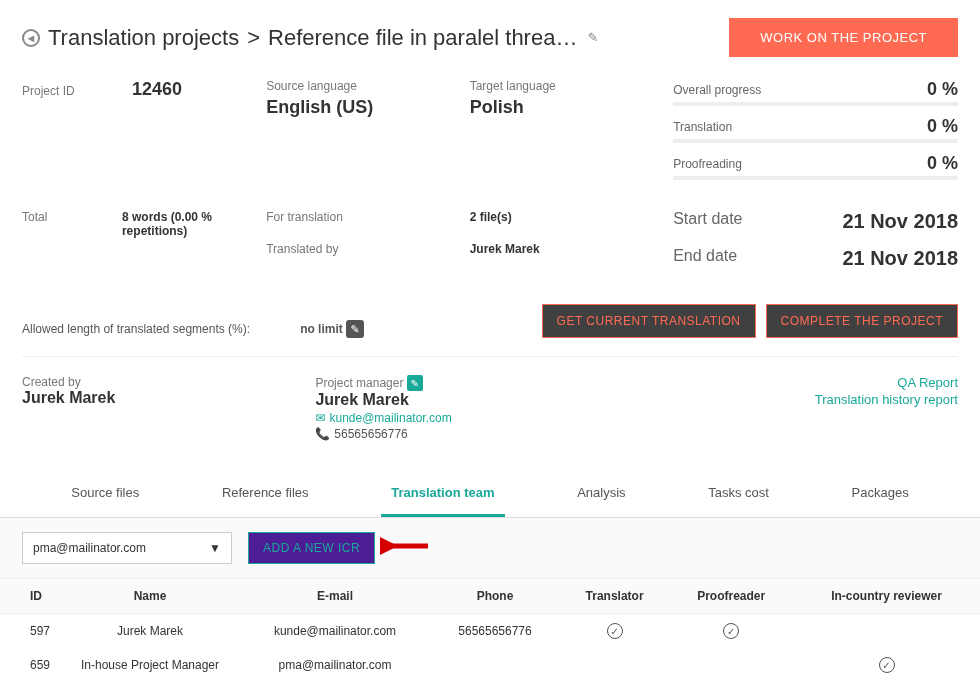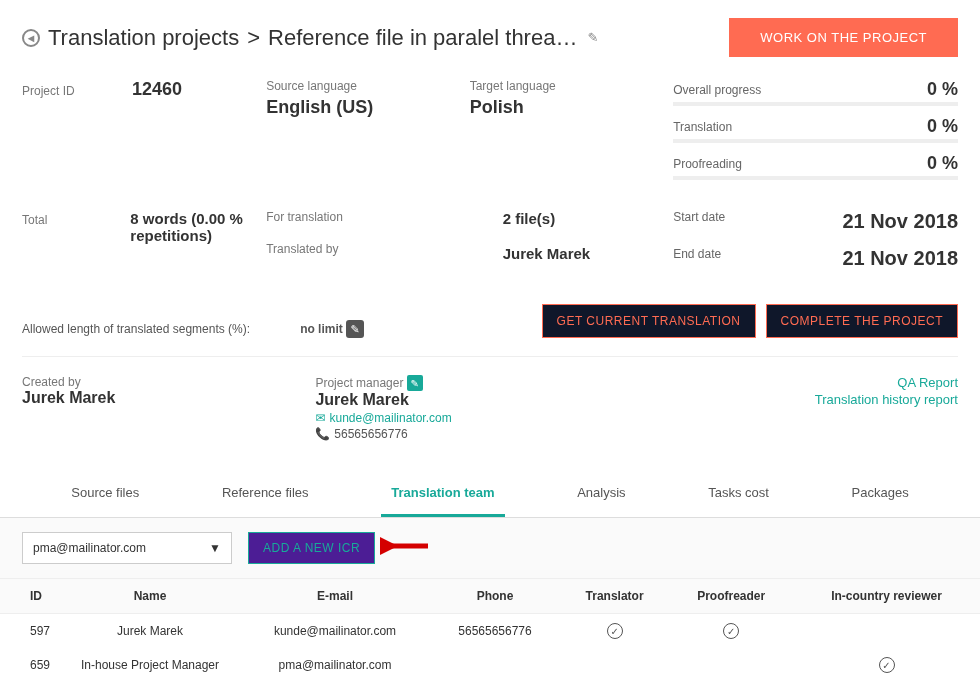--- a/index.html
+++ b/index.html
@@ -12,33 +12,33 @@
 .breadcrumb .edit-tiny { font-size: 13px; color: #888; margin-left: 2px; }
 .btn-primary { background: #ff6b52; color: #fff; border: none; padding: 12px 31px; font-size: 13px; letter-spacing: 0.5px; cursor: pointer; }
 .info-grid { display: flex; }
 .col { flex: 1; }
 .col-left { flex: 1.2; }
 .col-right { flex: 1.4; }
 .label-sm { font-size: 12px; color: #777; margin-bottom: 4px; }
 .value-lg { font-size: 18px; font-weight: bold; color: #333; }
 .kv-row { display: flex; align-items: baseline; margin-bottom: 6px; }
 .kv-row .k { font-size: 12px; color: #777; width: 110px; }
-.kv-row .v { font-size: 15px; font-weight: bold; margin-left: 33px; }
+.kv-row .v { font-size: 12px; font-weight: bold; }
 .progress-row { display: flex; justify-content: space-between; align-items: center; margin-bottom: 2px; }
 .progress-row .plabel { font-size: 12px; color: #666; }
 .progress-row .pval { font-size: 18px; font-weight: bold; }
 .progress-bar { height: 4px; background: #eee; margin-bottom: 10px; }
 .date-row { display: flex; justify-content: space-between; margin-bottom: 6px; }
-.date-row .dl { font-size: 12px; color: #666; }
+.date-row .dl { font-size: 16px; color: #666; }
 .date-row .dv { font-size: 20px; font-weight: bold; }
 .limit-row { display: flex; justify-content: space-between; align-items: flex-end; margin-top: 28px; }
 .limit-left { display: flex; align-items: center; gap: 50px; font-size: 12px; color: #555; }
 .limit-left .noval { font-weight: bold; }
 .edit-square { background: #555; color:#fff; width: 18px; height:18px; display:inline-flex; align-items:center; justify-content:center; border-radius:3px; font-size:11px; cursor:pointer; }
-.btn-outline { border: 1px solid #ff6b52; color: #ff6b52; background: #0f172a; padding: 9px 14px; font-size: 12px; letter-spacing: 0.5px; cursor: pointer; }
+.btn-outline { border: 1px solid #ff6b52; color: #ff6b52; background: #404040; padding: 9px 14px; font-size: 12px; letter-spacing: 0.5px; cursor: pointer; }
 .action-buttons { display: flex; gap: 10px; }
 .divider-line { border-top: 1px solid #eee; margin: 18px 0; }
 .meta-row { display: flex; justify-content: space-between; }
 .meta-block .lbl { font-size: 12px; color: #777; }
 .meta-block .name { font-size: 16px; font-weight: bold; }
 .meta-block .line { font-size: 12px; color: #18a999; margin-top: 2px; display: flex; align-items: center; gap: 4px; }
 .meta-block .line-dark { font-size: 12px; color: #555; margin-top: 2px; display: flex; align-items: center; gap: 4px; }
 .edit-teal { background: #18a999; color:#fff; width:16px; height:16px; display:inline-flex; align-items:center; justify-content:center; border-radius:2px; font-size:10px; }
 .report-links { text-align: right; }
 .report-links a { color: #18a999; font-size: 13px; text-decoration: none; display: block; margin-bottom: 2px; cursor: pointer; }

